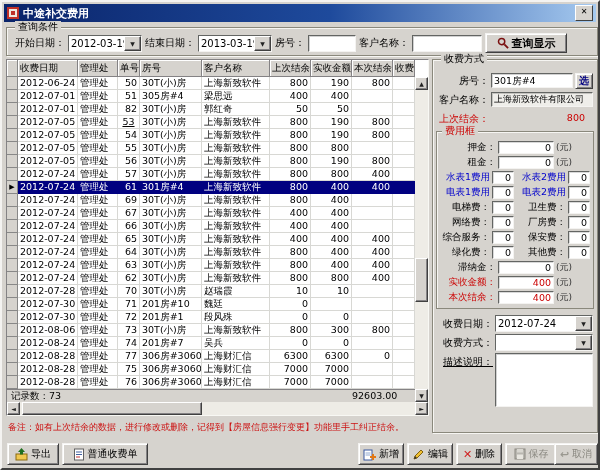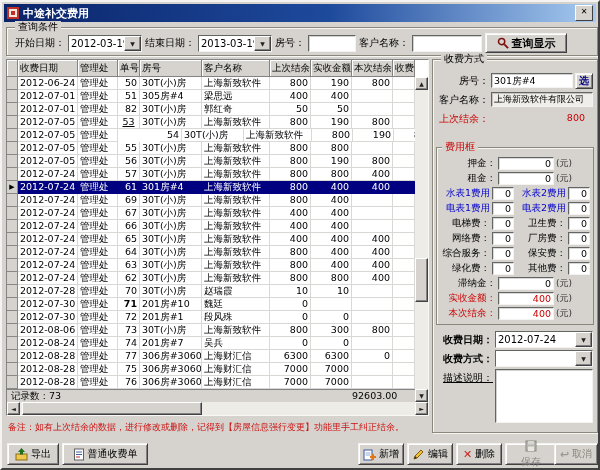--- a/index.html
+++ b/index.html
@@ -54,27 +54,27 @@
   .vthumb{position:absolute;left:0;top:168px;width:13px;height:44px;background:#d6d3ce;border:1px solid;border-color:#fff #404040 #404040 #fff;box-shadow:inset -1px -1px 0 #848284;box-sizing:border-box;}
   
   #panel{top:57px;left:430px;width:166px;height:374px;}
   .prow{display:flex;align-items:center;gap:2px;margin:2px 4px 0 4px;height:17px;font-size:10px;white-space:nowrap;}
   .prow:first-of-type{margin-top:12px;}
   .plabel{flex:none;width:52px;text-align:right;}
   .pfield{flex:1;height:15px;font-size:9.5px;line-height:13px;padding:0 2px;overflow:hidden;}
   .c-red{color:#cc0000;}
   .c-blue{color:#0000cc;}
   .pickbtn{flex:none;width:18px;height:16px;font-size:10px;color:#000080;font-weight:bold;}
-  .feebox{position:relative;margin:20px 3px 0 3px;border:1px solid #8a887c;box-shadow:1px 1px 0 #f6f5f2 inset;padding:8px 0 3px 0;}
+  .feebox{position:relative;margin:4px 3px 0 3px;border:1px solid #8a887c;box-shadow:1px 1px 0 #f6f5f2 inset;padding:8px 0 3px 0;}
   .frow{display:flex;align-items:center;gap:2px;height:15px;margin:0 3px;font-size:9.5px;white-space:nowrap;}
   .flabel{flex:none;text-align:right;overflow:hidden;}
   .ffield{flex:none;height:13px;line-height:11px;font-size:9.5px;text-align:right;padding:0 2px;background:#fff;
     border:1px solid;border-color:#636563 #f4f3f1 #f4f3f1 #636563;box-shadow:inset 1px 1px 0 rgba(0,0,0,0.15);box-sizing:border-box;}
   .funit{font-size:9px;color:#333;}
-  .blabel{font-weight:bold;}
+  .blabel{font-weight:normal;}
   .pdesc{align-items:flex-start;height:auto;}
   .pdesc .plabel{padding-top:2px;text-decoration:underline;}
   .ptextarea{flex:1;height:54px;resize:none;outline:none;font-size:10px;}
   
   #remark{position:absolute;left:6px;top:419px;width:420px;font-size:9px;color:#cc1111;white-space:nowrap;overflow:hidden;}
   .bbar-btn{position:absolute;top:441px;height:22px;}
   .xicon{color:#d02020;font-weight:bold;font-size:11px;line-height:11px;}
   .xicon.gray{color:#9a9890;}
 </style>
 </head>
@@ -186,21 +186,21 @@
           <div class="gcell" style="width: 68px;">上海新致软件</div>
           <div class="gcell" style="width: 41px; text-align: right;">800</div>
           <div class="gcell" style="width: 41px; text-align: right;">190</div>
           <div class="gcell" style="width: 41px; text-align: right;">800</div>
           <div class="gcell" style="width: 22px;"></div>
         </div>
         <div class="grow">
           <div class="gcell gind" style="width: 11px;"></div>
           <div class="gcell" style="width: 60px;">2012-07-05</div>
           <div class="gcell" style="width: 40px;">管理处</div>
-          <div class="gcell" style="width: 22px; text-align: right; margin-left: 42px;">54</div>
+          <div class="gcell" style="width: 22px; text-align: right;">54</div>
           <div class="gcell" style="width: 62px;">30T(小)房</div>
           <div class="gcell" style="width: 68px;">上海新致软件</div>
           <div class="gcell" style="width: 41px; text-align: right;">800</div>
           <div class="gcell" style="width: 41px; text-align: right;">190</div>
           <div class="gcell" style="width: 41px; text-align: right;">800</div>
           <div class="gcell" style="width: 22px;"></div>
         </div>
         <div class="grow">
           <div class="gcell gind" style="width: 11px;"></div>
           <div class="gcell" style="width: 60px;">2012-07-05</div>
@@ -342,21 +342,21 @@
           <div class="gcell" style="width: 68px;">赵瑞霞</div>
           <div class="gcell" style="width: 41px; text-align: right;">10</div>
           <div class="gcell" style="width: 41px; text-align: right;">10</div>
           <div class="gcell" style="width: 41px; text-align: right;"></div>
           <div class="gcell" style="width: 22px;"></div>
         </div>
         <div class="grow">
           <div class="gcell gind" style="width: 11px;"></div>
           <div class="gcell" style="width: 60px;">2012-07-30</div>
           <div class="gcell" style="width: 40px;">管理处</div>
-          <div class="gcell" style="width: 22px; text-align: right; font-weight: bold;">71</div>
+          <div class="gcell" style="width: 22px; text-align: right;">71</div>
           <div class="gcell" style="width: 62px;">201房#10</div>
           <div class="gcell" style="width: 68px;">魏廷</div>
           <div class="gcell" style="width: 41px; text-align: right;">0</div>
           <div class="gcell" style="width: 41px; text-align: right;"></div>
           <div class="gcell" style="width: 41px; text-align: right;"></div>
           <div class="gcell" style="width: 22px;"></div>
         </div>
         <div class="grow">
           <div class="gcell gind" style="width: 11px;"></div>
           <div class="gcell" style="width: 60px;">2012-07-30</div>
@@ -610,21 +610,21 @@
         </svg>
     </span>
     <span>编辑</span>
   </button>
 
   <button class="btn small bbar-btn" style="left:454px;width:46px;">
     <span class="xicon">✕</span>
     <span>删除</span>
   </button>
 
-  <button class="btn small bbar-btn disabled" style="left:503px;width:52px;flex-direction:column;">
+  <button class="btn small bbar-btn disabled" style="left:503px;width:52px;">
     <span style="display:inline-flex;">
       <svg width="12" height="12">
           <rect x="1" y="1" width="10" height="10" fill="#b8b6b0" stroke="#8a8880"></rect>
           <rect x="3" y="1" width="6" height="3.5" fill="#d8d6d0"></rect>
           <rect x="3" y="6.5" width="6" height="4.5" fill="#e8e6e0"></rect>
         </svg>
     </span>
     <span>保存</span>
   </button>
 

